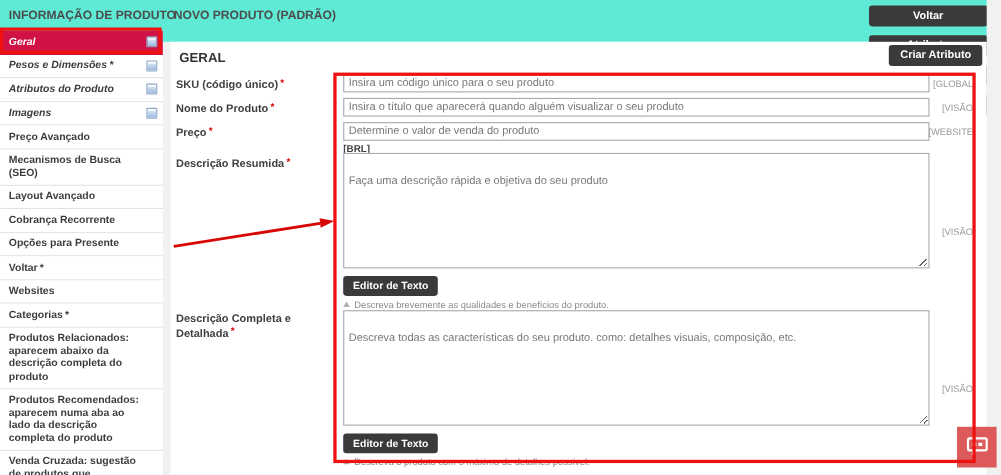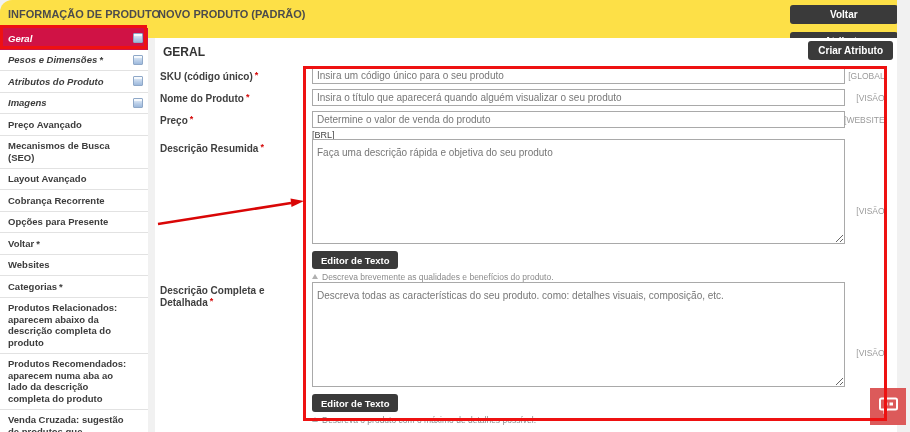--- a/index.html
+++ b/index.html
@@ -1,20 +1,20 @@
 <!DOCTYPE html>
 <html><head>
 <meta charset="utf-8">
 <style>
   * { margin:0; padding:0; box-sizing:border-box; }
   html,body { width:910px; height:432px; overflow:hidden; }
   body { font-family:"Liberation Sans", sans-serif; background:#f1f1f1; position:relative; }
 
   
-  .topbar { position:absolute; left:0; top:0; width:910px; height:38px; background:#fde047; z-index:1;border-radius:12px; }
+  .topbar { position:absolute; left:0; top:0; width:910px; height:38px; background:#5eead4; z-index:1; }
   .sidebar-title { position:absolute; left:8px; top:8px; font-size:11px; font-weight:bold; color:#4c4c4c; }
   .page-title { position:absolute; left:158px; top:8px; font-size:11px; font-weight:bold; color:#4c4c4c; }
   .toolbar { position:absolute; right:12px; top:5px; display:flex; gap:8px;flex-direction:column; }
   .btn-dark { background:#3a3a3a; color:#fff; font-size:10px; font-weight:bold; border:none; border-radius:3px; padding:4px 10px; cursor:pointer; font-family:"Liberation Sans",sans-serif; }
 
   
   .sidebar { position:absolute; left:0; top:28px; width:148px; height:374px; background:#fff; z-index:2; }
   .tab { position:relative; padding:4.5px 20px 4.5px 8px; border-bottom:1px solid #e2e2e2; font-size:9.5px; font-weight:bold; color:#3c3c3c; line-height:11.5px; cursor:pointer; background:#fff; }
   .tab.italic { font-style:italic; }
   .tab.selected { background:#d01245; color:#fff; border-bottom-color:#d01245; }
@@ -22,24 +22,24 @@
   .req { margin-left:2px; }
 
   
   .main { position:absolute; left:155px; top:38px; width:742px; height:394px; background:#fff; z-index:2; }
   .section-title { position:absolute; left:8px; top:7px; font-size:12px; font-weight:bold; color:#333; }
   .create-attr { position:absolute; right:4px; top:3px; }
 
   .flabel { position:absolute; left:5px; width:148px; font-size:10px; font-weight:bold; color:#3f3f3f; }
   .freq { color:#d40707; font-weight:bold; vertical-align:2px; margin-left:2px; font-size:9px; }
   .finput { position:absolute; left:157px; width:533px; height:17px; border:1px solid #a9a9a9; font-size:10px; padding:1px 4px; color:#333; font-family:"Liberation Sans",sans-serif; }
-  .ftext { position:absolute; left:157px; width:533px; height:105px; border:1px solid #a9a9a9; font-size:10px; padding:7px 4px; color:#333; font-family:"Liberation Sans",sans-serif; resize:both; }
+  .ftext { position:absolute; left:157px; width:533px; height:105px; border:1px solid #a9a9a9; font-size:10px; padding:19px 4px; color:#333; font-family:"Liberation Sans",sans-serif; resize:both; }
   .finput::placeholder,.ftext::placeholder { color:#777; opacity:1; }
   .scope { position:absolute; left:684px; width:48px; text-align:right; font-size:8.5px; color:#9a9a9a; }
-  .currency { position:absolute; left:157px; font-size:9px; font-weight:normal; color:#444; }
+  .currency { position:absolute; left:157px; font-size:9px; font-weight:bold; color:#444; }
   .editor-btn { position:absolute; left:157px; font-size:9.5px; padding:3.5px 9px; }
   .note { position:absolute; left:157px; font-size:8.5px; color:#8b8b8b; }
   .note-marker { display:inline-block; width:0; height:0; border-left:3.5px solid transparent; border-right:3.5px solid transparent; border-bottom:5px solid #b0b0b0; margin-right:4px; vertical-align:1px; }
 
   
   .gray-strip { position:absolute; left:897px; top:0; width:13px; height:432px; background:#f1f1f1; z-index:3; }
 
   
   .feedback { position:absolute; left:870px; top:388px; width:36px; height:37px; background:#dc5a5a; z-index:4; border:none; cursor:pointer; display:flex; align-items:center; justify-content:center; }
 

